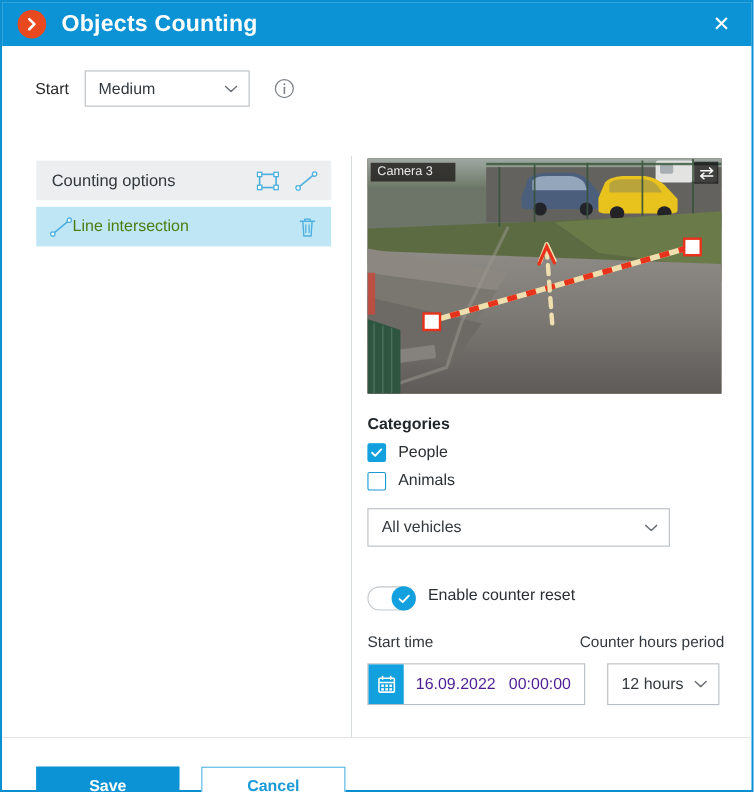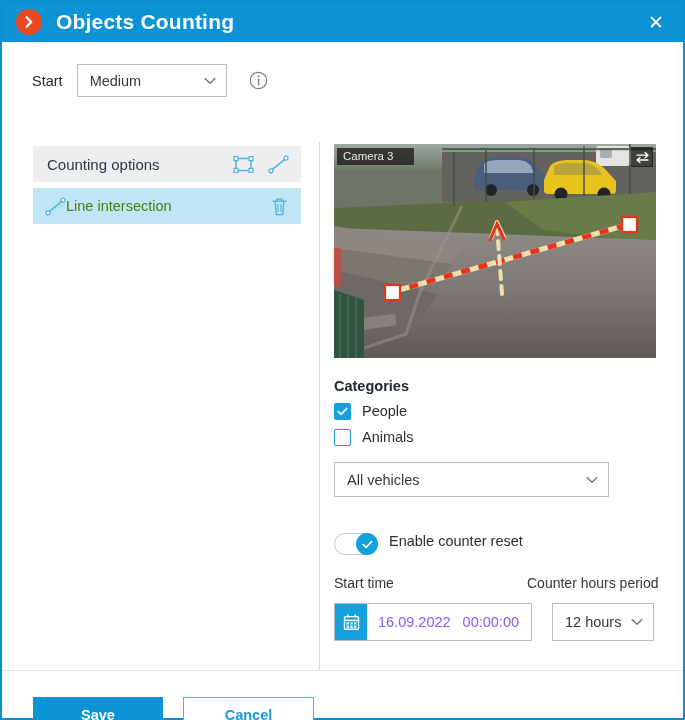--- a/index.html
+++ b/index.html
@@ -193,21 +193,21 @@
     border: 1px solid #b9bec4; background: #ffffff;
     display: flex; align-items: center;
   }
   .cal-btn {
     width: 32px; height: 36px; background: #12a0de;
     display: flex; align-items: center; justify-content: center;
     flex: 0 0 32px; cursor: pointer;
   }
   .dt-values {
     display: flex; align-items: center;
-    margin-left: 11px; font-size: 14.5px; color: #8b5cf6;
+    margin-left: 11px; font-size: 14.5px; color: #4c1d95;
     font-family: "Liberation Sans", sans-serif;
   }
   .dt-values .dt-time { margin-left: 12px; }
   .period-select {
     position: absolute; left: 218px; top: 0;
     width: 102px; height: 38px;
   }
   
   .hdivider {
     position: absolute; left: 0; top: 628px;

